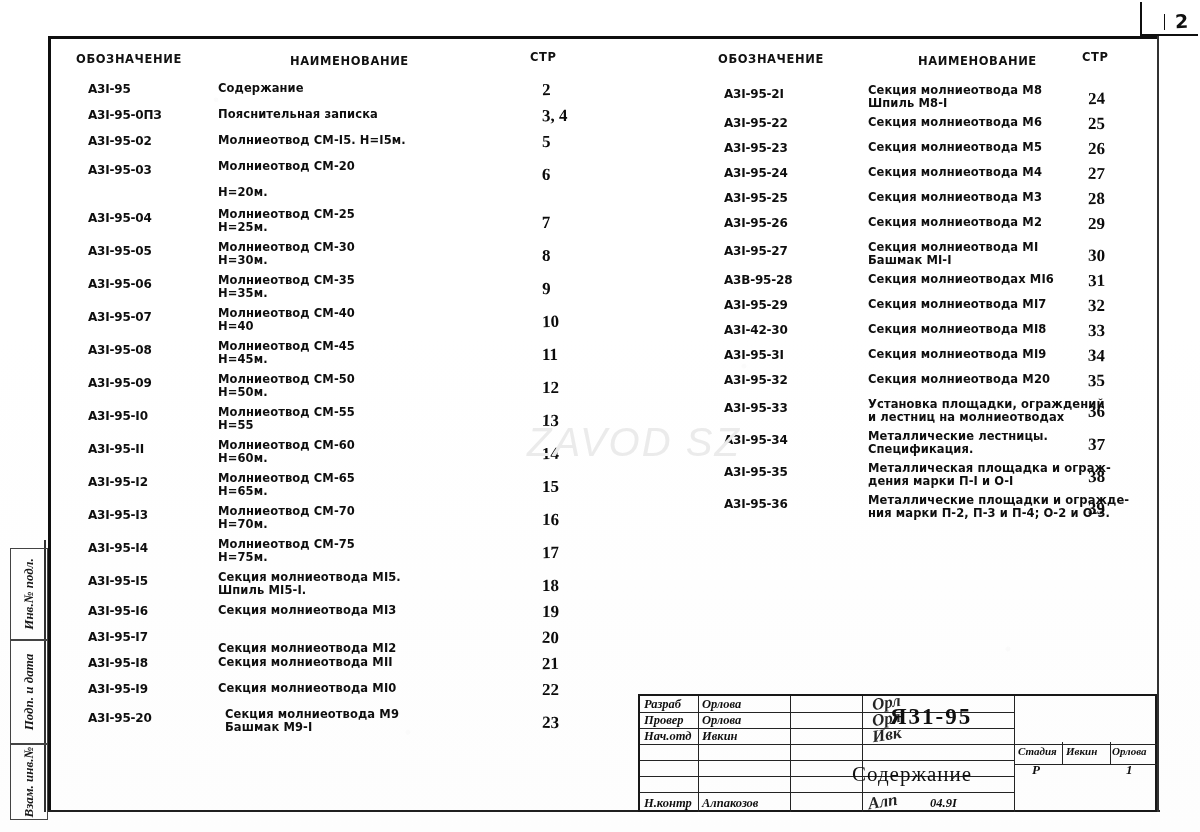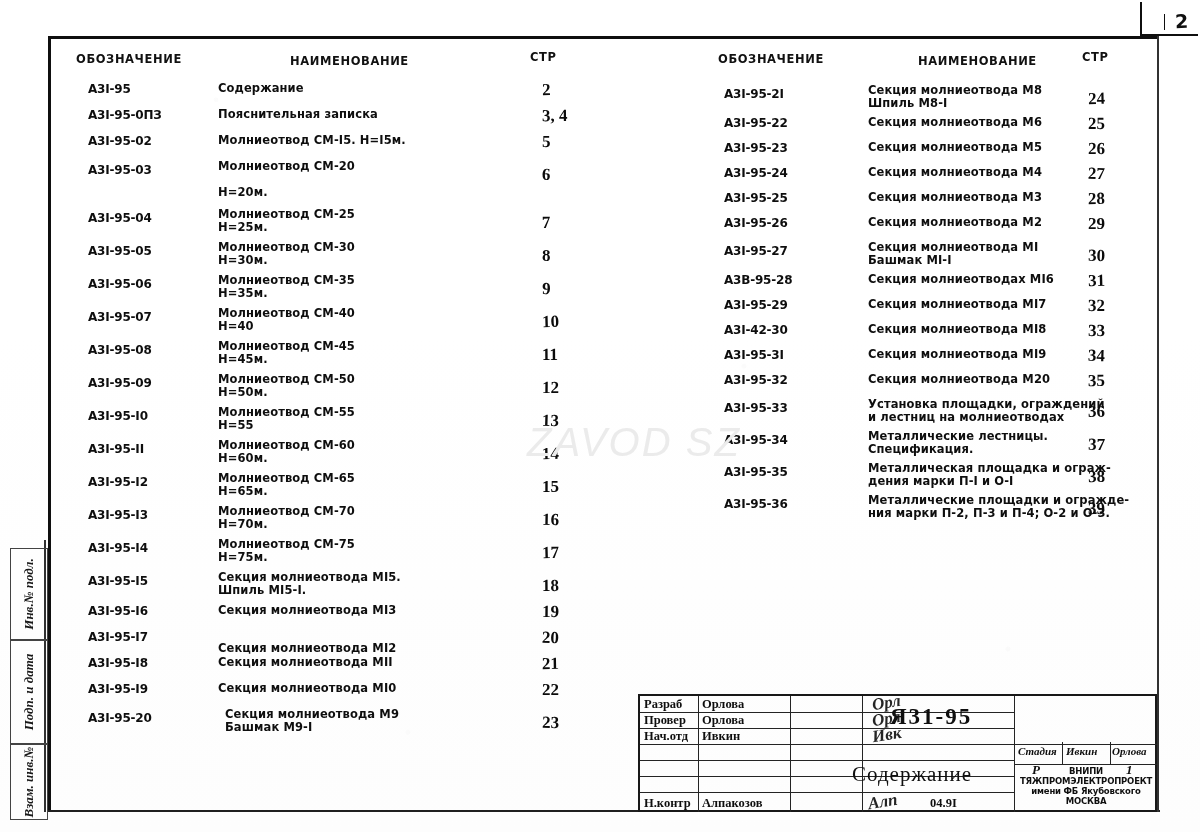--- a/index.html
+++ b/index.html
@@ -191,20 +191,21 @@
     width:519px; height:118px;
     box-sizing:border-box;
     border:2px solid #1a1a1a;
   }
   .sline{position:absolute;background:#262626;}
   .hline{height:1px;left:0;}
   .vline{width:1px;top:0;}
 
   .hand{
     font-family:"Liberation Serif", serif;
+    font-style:italic;
     font-weight:600;
     font-size:12.5px;
     color:#111;
     position:absolute;
     white-space:nowrap;
   }
   .sig{
     position:absolute;
     font-family:"Liberation Serif", serif;
     font-style:italic;
@@ -569,20 +570,13 @@
   <div id="stamp-title">Содержание</div>
 
   <div id="org-head">
     <div class="org-h-cell" style="left:4px;  top:3px;">Стадия</div>
     <div class="org-h-cell" style="left:52px; top:3px;">Ивкин</div>
     <div class="org-h-cell" style="left:98px; top:3px;">Орлова</div>
     <div class="org-h-val" style="left:18px; top:20px;">Р</div>
     <div class="org-h-val" style="left:112px;top:20px;">1</div>
   </div>
 
-  <div id="org-box">
-    <div style="height:24px;"></div>
-    <div class="org-line">ВНИПИ</div>
-    <div class="org-line">ТЯЖПРОМЭЛЕКТРОПРОЕКТ</div>
-    <div class="org-line">имени ФБ Якубовского</div>
-    <div class="org-line">МОСКВА</div>
-  </div>
 </div>
 
 </body></html>

